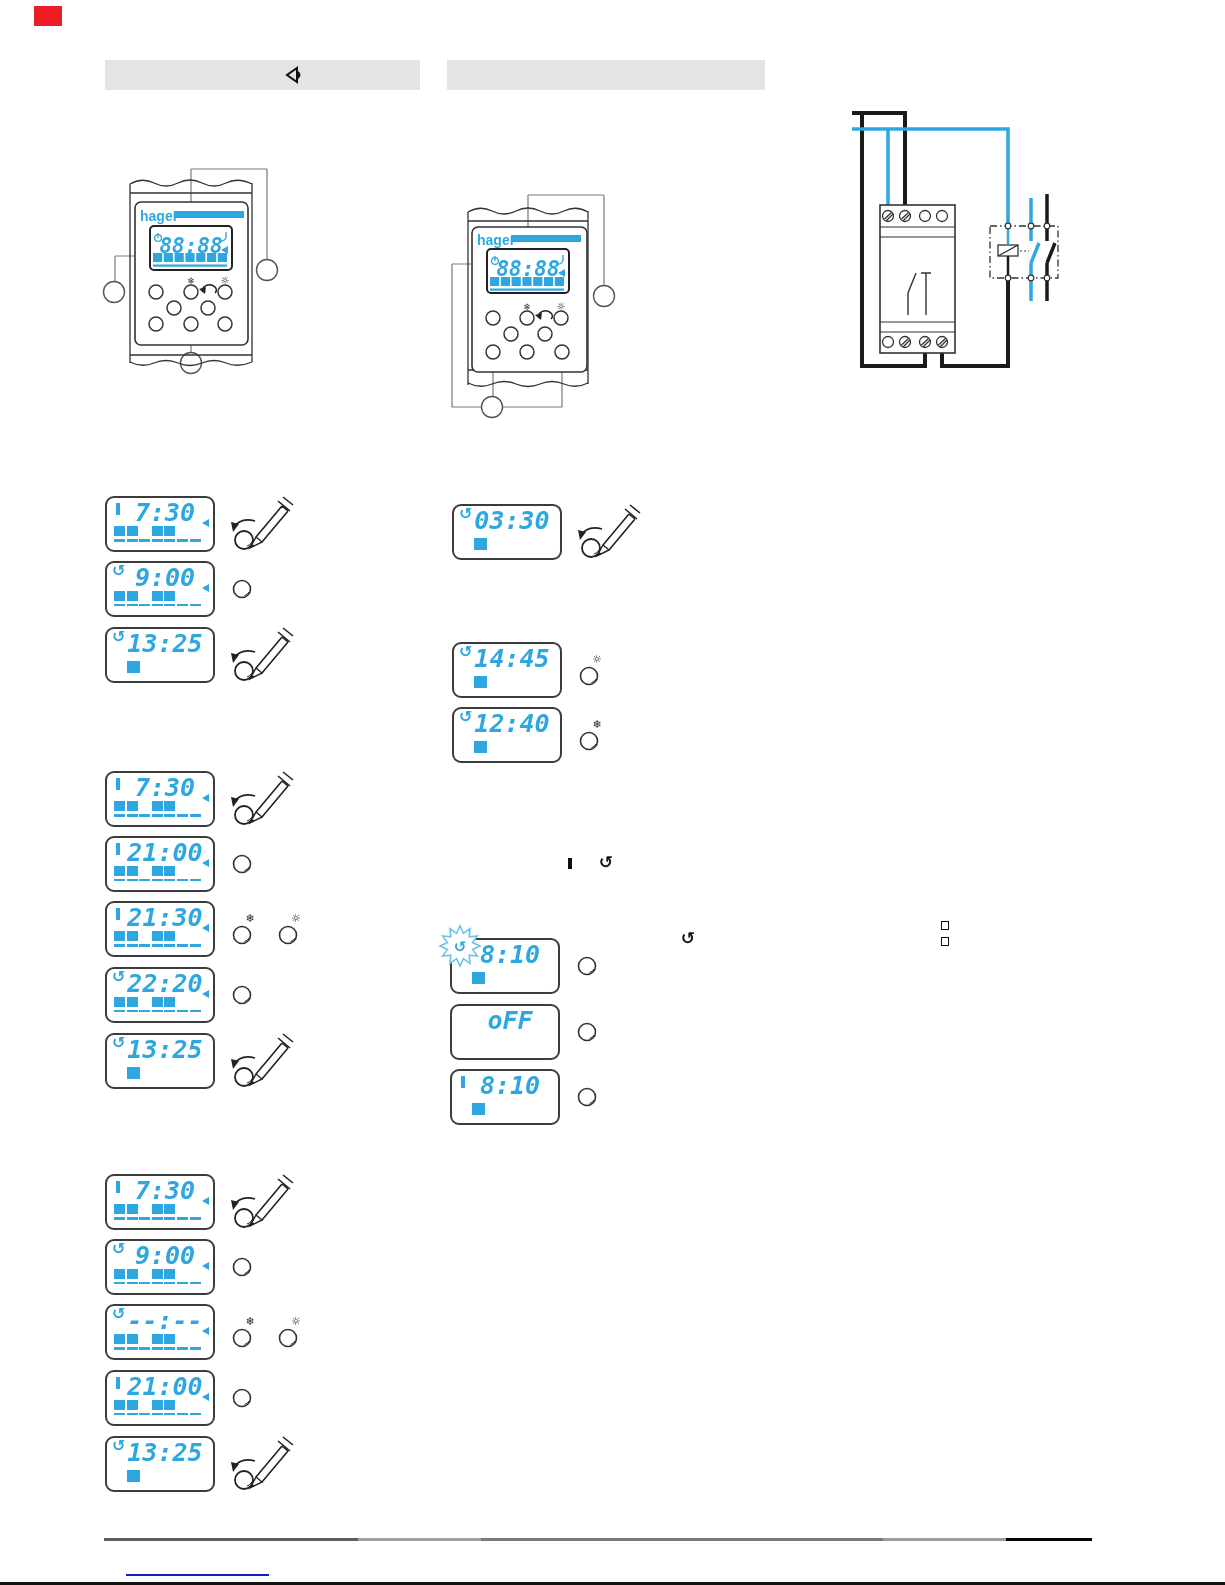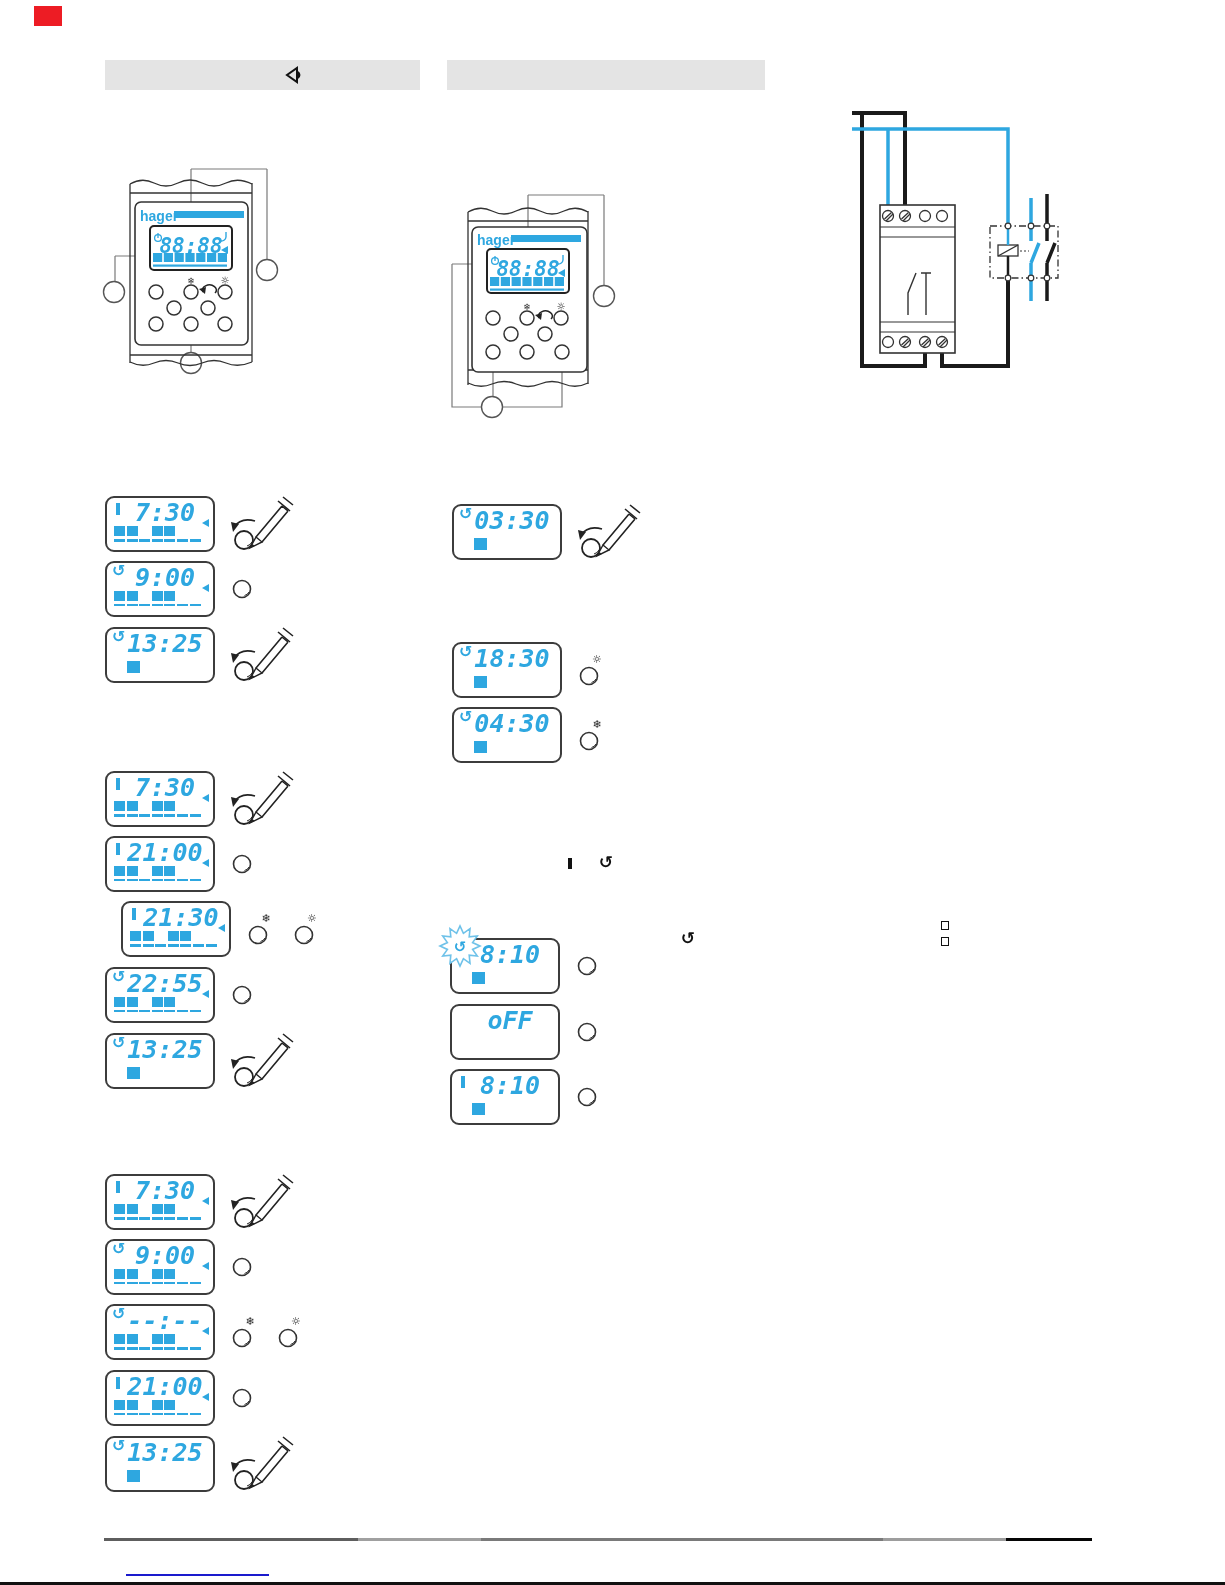--- a/index.html
+++ b/index.html
@@ -375,21 +375,21 @@
       </div>
       <div class="tri"></div>
     </div>
     <div class="acts">
       <svg width="26" height="26" viewBox="0 0 26 26">
   <circle cx="13" cy="13" r="8.5" fill="#fff" stroke="#333" stroke-width="1.6"></circle>
   <path d="M15.5,19.5 a7,7 0 0 0 4.5,-3.5" fill="none" stroke="#333" stroke-width="1"></path>
       </svg>
     </div>
   </div>
-<div class="lcd-row" style="left: 121px; top: 901px;">
+<div class="lcd-row" style="left: 105px; top: 901px;">
     <div class="lcd">
 
       <div class="mode mode-on"></div>
       <div class="time">21:30</div>
       <div class="days">
         <div class="sq" style="left: 7px;"></div>
         <div class="us" style="left: 7px;"></div>
         <div class="sq" style="left: 19.6px;"></div>
         <div class="us" style="left: 19.6px;"></div>
         <div class="us" style="left: 32.2px;"></div>
@@ -412,21 +412,21 @@
   <text x="21" y="11" font-size="11" text-anchor="middle" fill="#222" font-family="DejaVu Sans">☼</text>
   <circle cx="13" cy="24" r="8.5" fill="#fff" stroke="#333" stroke-width="1.6"></circle>
   <path d="M15.5,30.5 a7,7 0 0 0 4.5,-3.5" fill="none" stroke="#333" stroke-width="1"></path>
       </svg>
     </div>
   </div>
 <div class="lcd-row" style="left: 105px; top: 966.5px;">
     <div class="lcd">
 
       <div class="mode mode-cycle">↺</div>
-      <div class="time">22:55</div>
+      <div class="time">22:20</div>
       <div class="days">
         <div class="sq" style="left: 7px;"></div>
         <div class="us" style="left: 7px;"></div>
         <div class="sq" style="left: 19.6px;"></div>
         <div class="us" style="left: 19.6px;"></div>
         <div class="us" style="left: 32.2px;"></div>
         <div class="sq" style="left: 44.8px;"></div>
         <div class="us" style="left: 44.8px;"></div>
         <div class="sq" style="left: 57.4px;"></div>
         <div class="us" style="left: 57.4px;"></div>
@@ -636,39 +636,39 @@
   </g>
   <polygon points="27,42 33,47 21,53" fill="#fff" stroke="#222" stroke-width="1.4"></polygon>
   <polygon points="23.5,49 25.8,51 20.2,53.4" fill="#222"></polygon>
       </svg>
     </div>
   </div>
 <div class="lcd-row" style="left: 452px; top: 642px;">
     <div class="lcd">
 
       <div class="mode mode-cycle">↺</div>
-      <div class="time">18:30</div>
+      <div class="time">14:45</div>
       <div class="days">
         <div class="bigblock"></div>
       </div>
 
     </div>
     <div class="acts">
       <svg width="34" height="36" viewBox="0 0 34 36">
   <text x="21" y="11" font-size="11" text-anchor="middle" fill="#222" font-family="DejaVu Sans">☼</text>
   <circle cx="13" cy="24" r="8.5" fill="#fff" stroke="#333" stroke-width="1.6"></circle>
   <path d="M15.5,30.5 a7,7 0 0 0 4.5,-3.5" fill="none" stroke="#333" stroke-width="1"></path>
       </svg>
     </div>
   </div>
 <div class="lcd-row" style="left: 452px; top: 707px;">
     <div class="lcd">
 
       <div class="mode mode-cycle">↺</div>
-      <div class="time">04:30</div>
+      <div class="time">12:40</div>
       <div class="days">
         <div class="bigblock"></div>
       </div>
 
     </div>
     <div class="acts">
       <svg width="34" height="36" viewBox="0 0 34 36">
   <text x="21" y="11" font-size="11" text-anchor="middle" fill="#222" font-family="DejaVu Sans">❄</text>
   <circle cx="13" cy="24" r="8.5" fill="#fff" stroke="#333" stroke-width="1.6"></circle>
   <path d="M15.5,30.5 a7,7 0 0 0 4.5,-3.5" fill="none" stroke="#333" stroke-width="1"></path>

